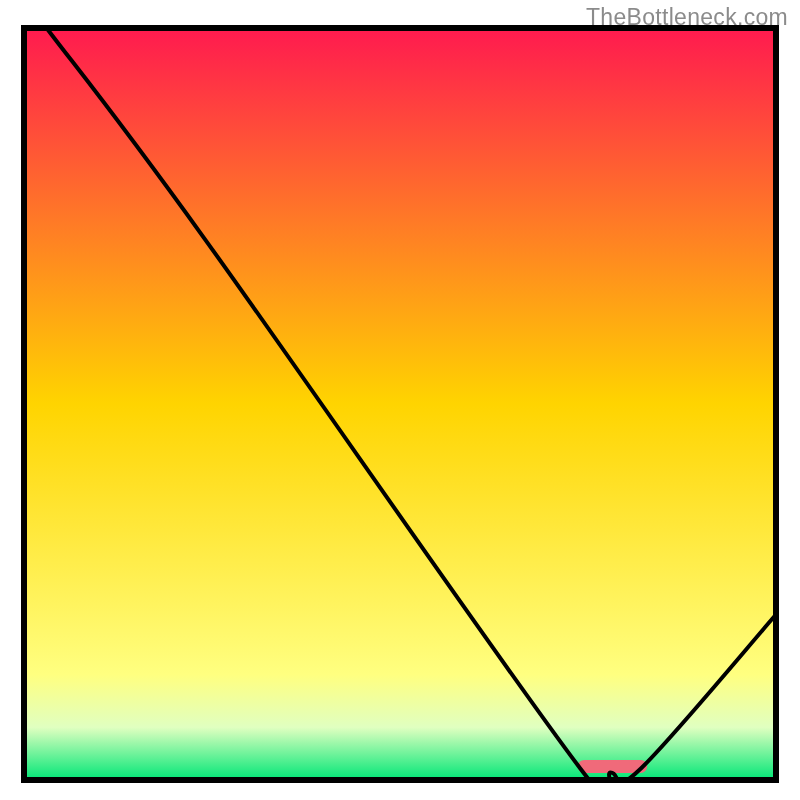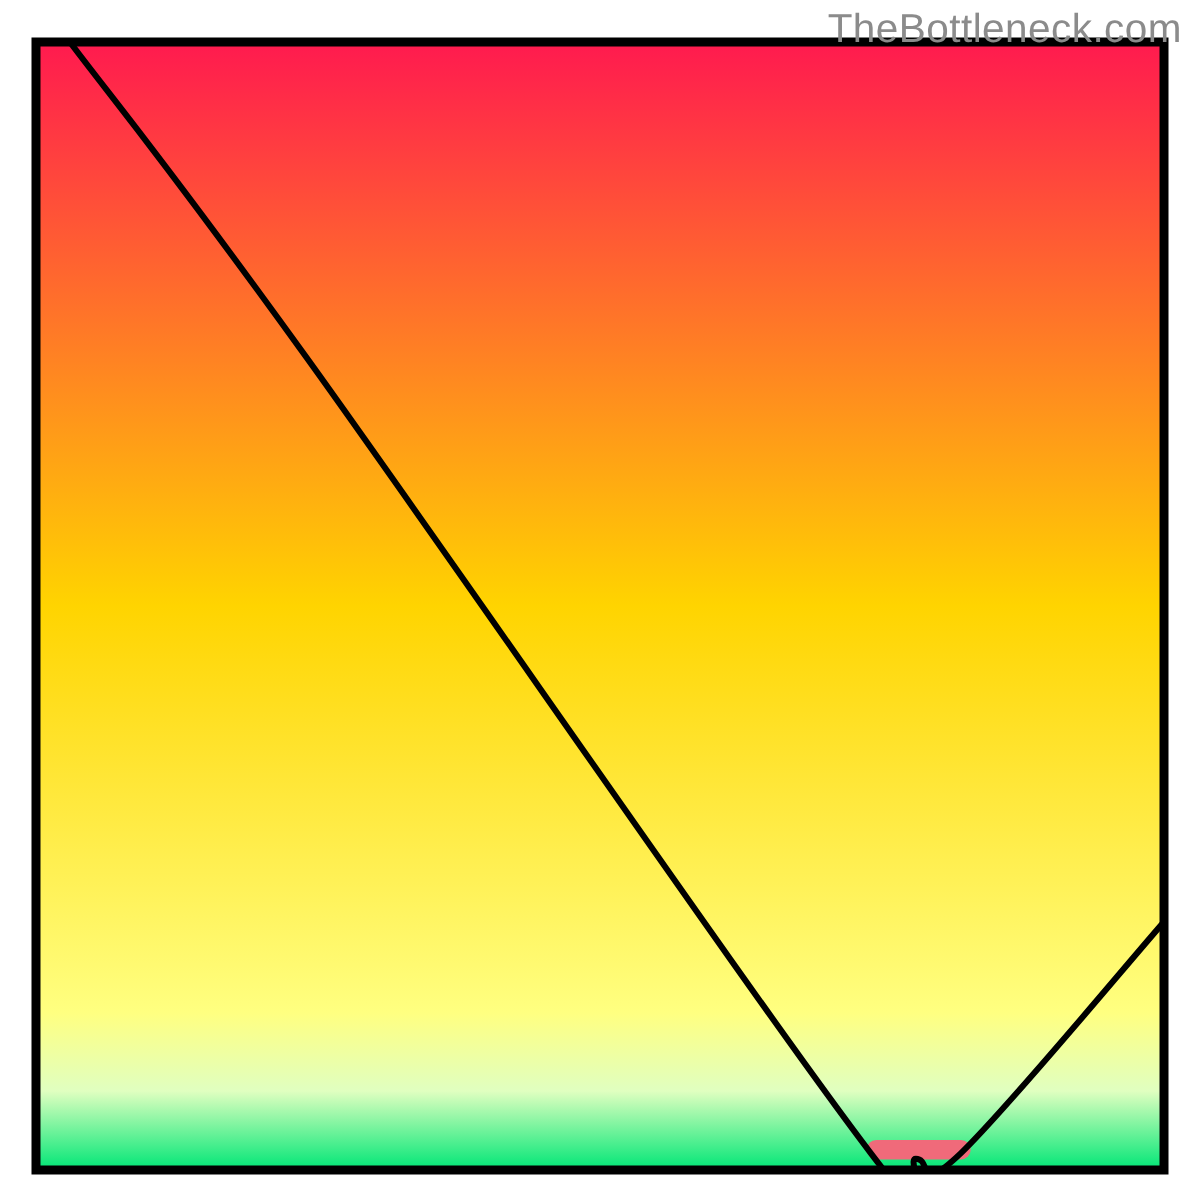--- a/index.html
+++ b/index.html
@@ -13,21 +13,21 @@
   .wrap {
     position: relative;
     width: 800px;
     height: 800px;
   }
   .watermark {
     position: absolute;
     top: 4px;
     right: 12px;
     color: #8b8b8b;
-    font-size: 27px;
+    font-size: 23px;
     font-weight: 500;
     letter-spacing: 0.3px;
     z-index: 10;
   }
   svg {
     position: absolute;
     top: 0;
     left: 0;
   }
 </style>

